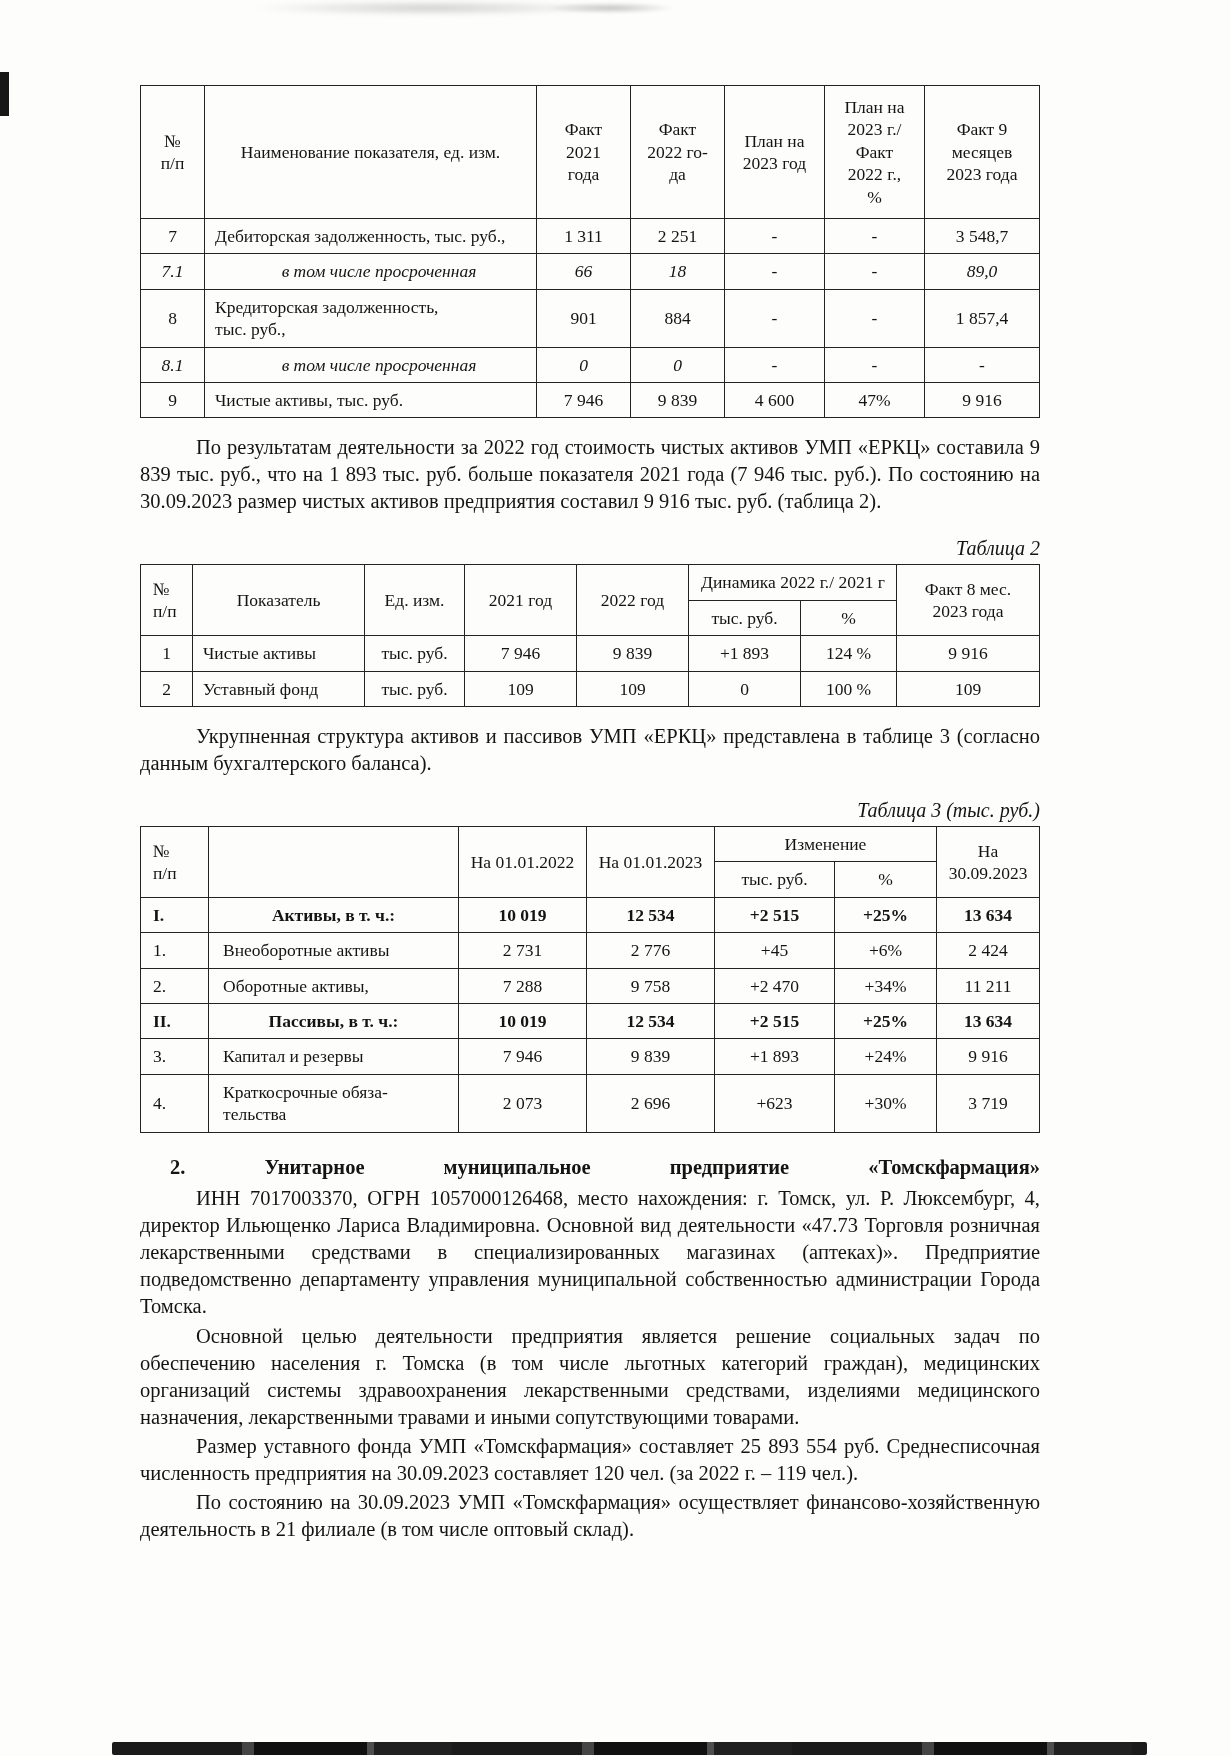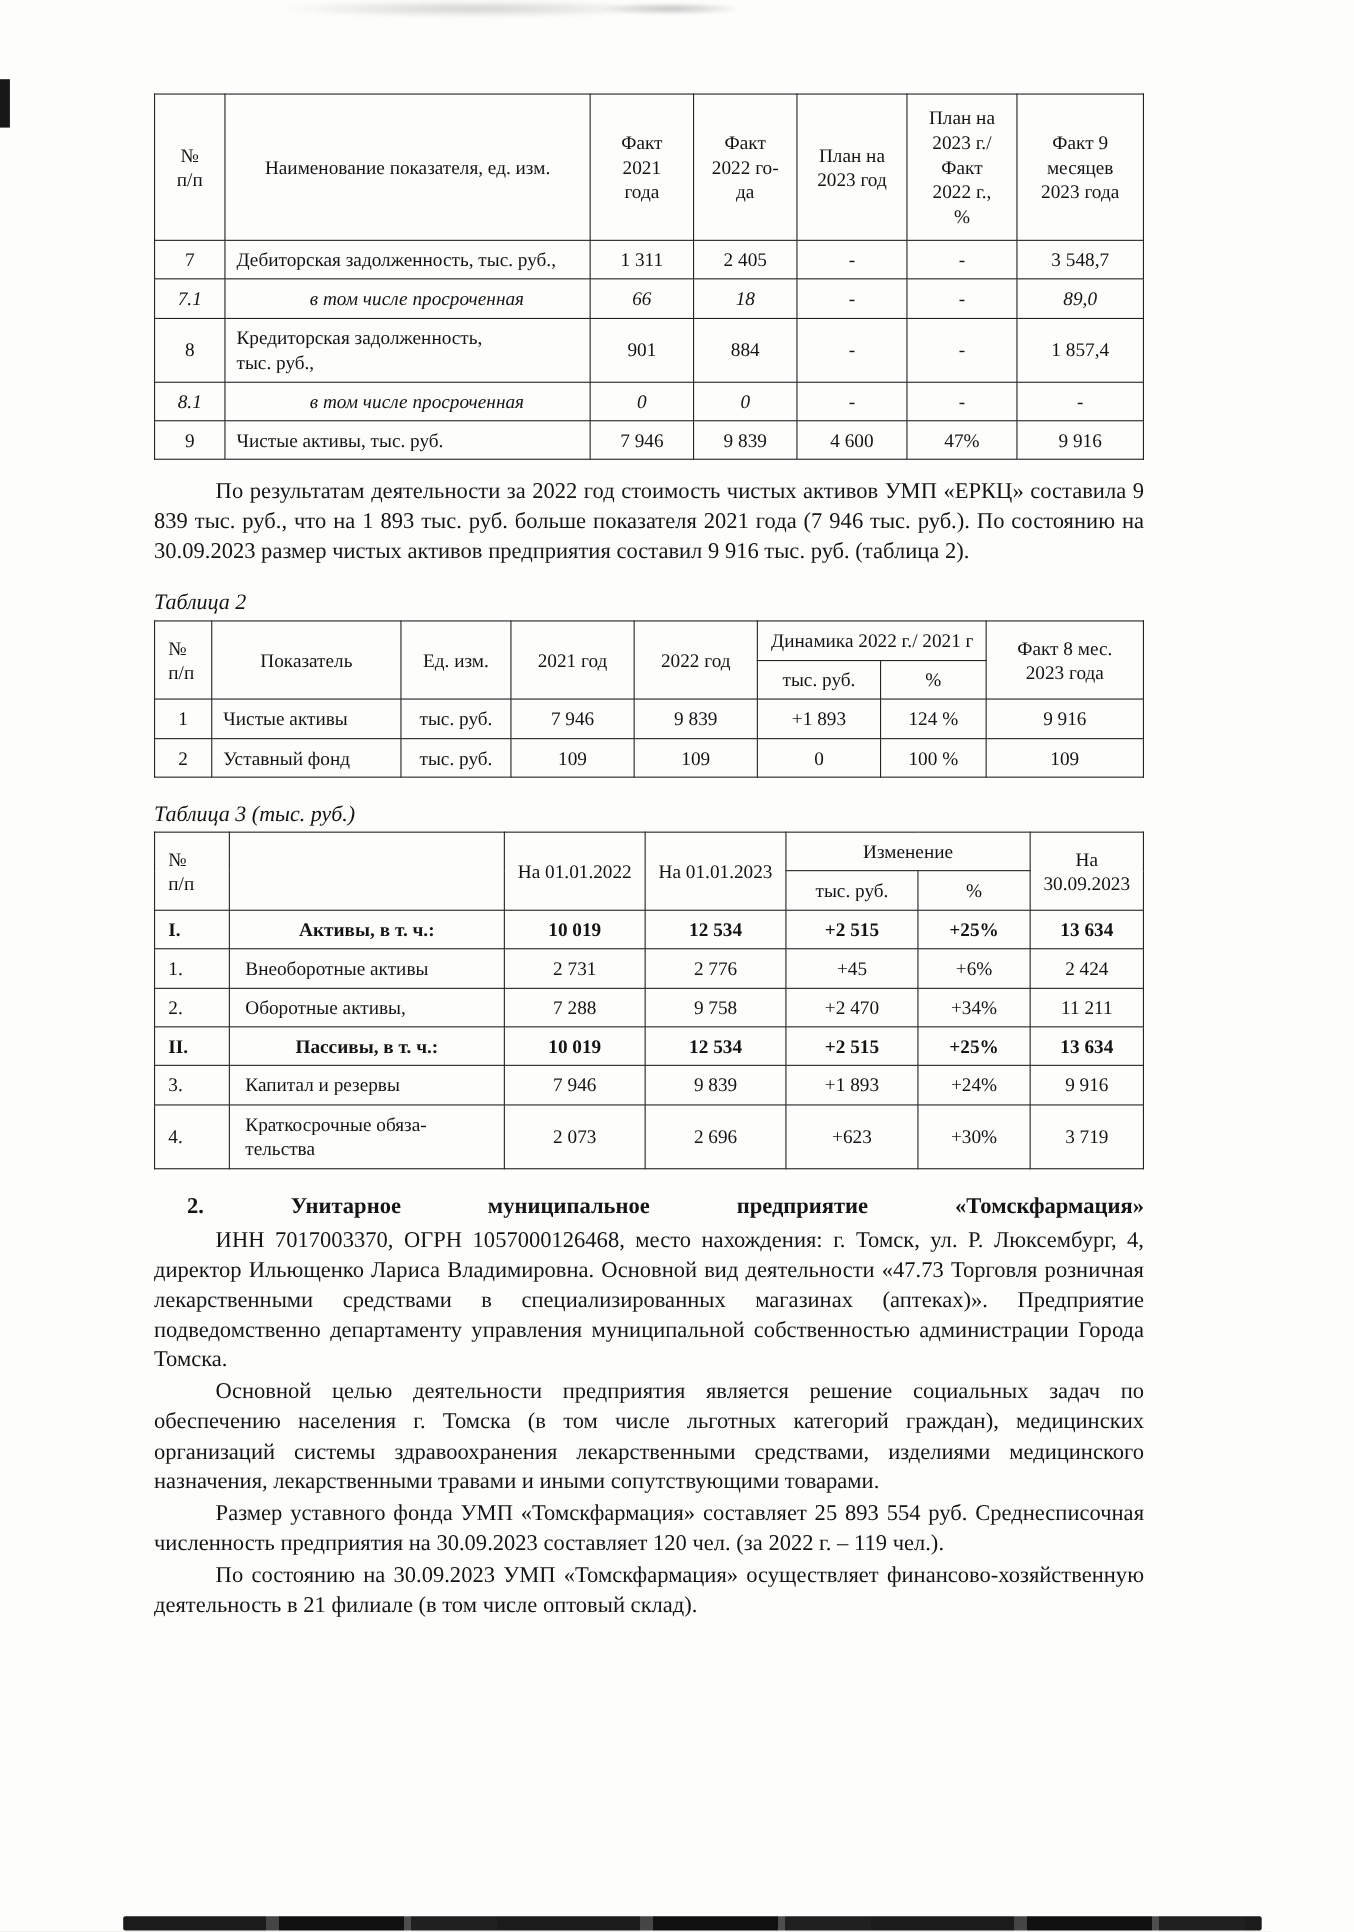--- a/index.html
+++ b/index.html
@@ -30,21 +30,21 @@
   tr.ital td { font-style:italic; }
   tr.ital .c-name { text-align:center; padding-left:22px; }
   .t2 { margin-top:4px; }
   .th-left { text-align:left; padding-left:12px; }
   .t3 .c-num { text-align:left; padding-left:12px; }
   .t3 .c-name { padding-left:14px;margin-left:28px; }
   tr.bold td { font-weight:bold; }
   tr.bold .c-name { text-align:center; padding-left:5px; }
   
   .para { font-size:20.5px; line-height:1.32; text-align:justify; text-indent:56px; margin-top:16px; }
-  .tbl-caption { font-size:20px; font-style:italic; margin-top:22px; margin-bottom:4px; }
+  .tbl-caption { font-size:20px; font-style:italic; text-align:right; margin-top:22px; margin-bottom:4px; }
   .sec-heading { font-size:20.5px; font-weight:bold; margin-top:21px; line-height:1.35; }
   .sec-heading .hl1 { display:block; text-align:justify; text-align-last:justify; text-indent:30px; }
   .sec-heading .hl2 { display:block; text-align:left; }
 </style>
 </head>
 <body>
 
 <div class="page">
 
   <div class="scan-left-mark"></div>
@@ -82,21 +82,21 @@
         <th>Факт 9
 месяцев
 2023 года</th>
       </tr>
     </thead>
     <tbody>
       <tr>
         <td class="c-num">7</td>
         <td class="c-name">Дебиторская задолженность, тыс. руб.,</td>
         <td>1 311</td>
-        <td>2 405</td>
+        <td>2 251</td>
         <td>-</td>
         <td>-</td>
         <td>3 548,7</td>
       </tr>
       <tr class="ital">
         <td class="c-num">7.1</td>
         <td class="c-name">в том числе просроченная</td>
         <td>66</td>
         <td>18</td>
         <td>-</td>
@@ -182,20 +182,21 @@
         <td>тыс. руб.</td>
         <td>109</td>
         <td>109</td>
         <td>0</td>
         <td>100 %</td>
         <td>109</td>
       </tr>
     </tbody>
   </table>
 
+  <p class="para">Укрупненная структура активов и пассивов УМП «ЕРКЦ» представлена в таблице 3 (согласно данным бухгалтерского баланса).</p>
 
   <div class="tbl-caption">Таблица 3 (тыс. руб.)</div>
   <table class="t3">
     <colgroup>
       <col style="width:68px">
         <col style="width:250px">
         <col style="width:128px">
         <col style="width:128px">
       <col style="width:120px">
         <col style="width:102px">

